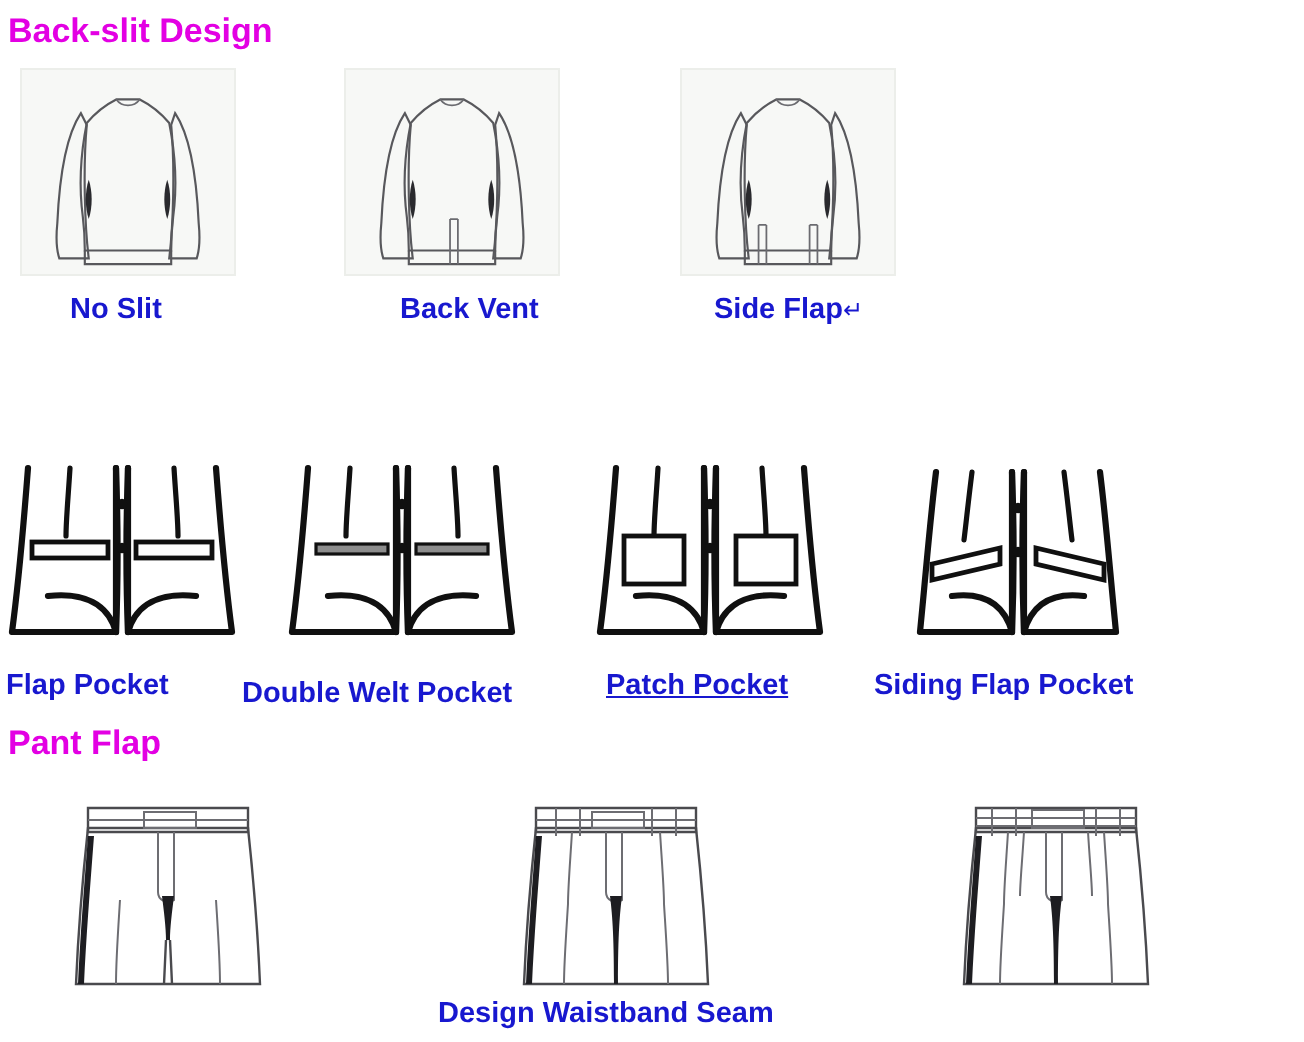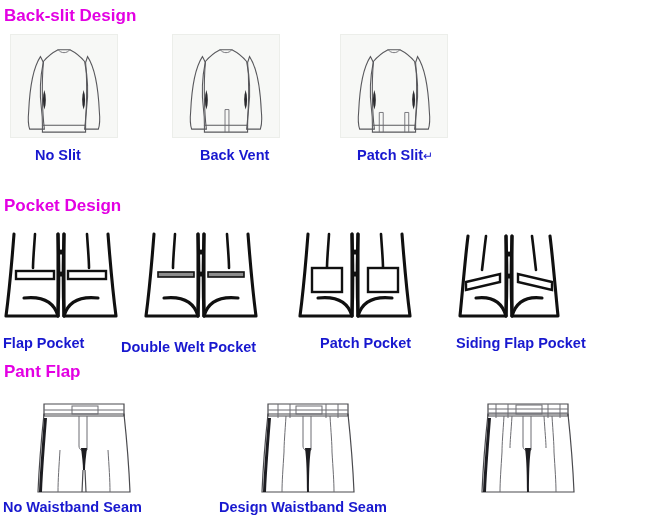--- a/index.html
+++ b/index.html
@@ -129,24 +129,23 @@
       <path class="ln-thin2" d="M48 15 C51 19 57 19 60 15"></path>
       <path class="ln-thin" d="M32 92 L32 99 L76 99 L76 92"></path>
       <path class="fl-dark" d="M34 56 C36 62 36 70 34 76 C32 70 32 62 34 56 Z"></path>
       <path class="fl-dark" d="M74 56 C76 62 76 70 74 76 C72 70 72 62 74 56 Z"></path>
 
       <path class="ln-thin2" d="M39 79 L39 99 M43 79 L43 99 M39 79 L43 79"></path>
       <path class="ln-thin2" d="M65 79 L65 99 M69 79 L69 99 M65 79 L69 79"></path>
     </svg>
   </div>
   <div class="caption" style="left:357px; top:146px;">
-    <span>Patch Slit</span><span class="pilcrow">↵</span>
-  </div>
-
-  <div class="section-heading" style="top:196px;">Pocket Design</div>
+    <span>Side Flap</span><span class="pilcrow">↵</span>
+  </div>
+
 
   <div class="fig" style="left:2px; top:226px; width:118px; height:104px;">
     <svg viewBox="0 0 118 104" preserveAspectRatio="none">
 
       <path class="ln-bold" d="M12 8 C10 34 8 60 4 90 L56 90 C57 66 57 36 56 8"></path>
       <path class="ln-bold" d="M56 90 C52 76 40 70 22 72"></path>
 
       <path class="ln-bold2" d="M33 8 C32 24 31 34 31 42"></path>
 
       <path class="ln-bold" d="M106 8 C108 34 110 60 114 90 L62 90 C61 66 61 36 62 8"></path>
@@ -198,42 +197,42 @@
       <path class="ln-bold2" d="M85 8 C86 24 87 34 87 42"></path>
       <path class="ln-bold" d="M56 8 L56 90"></path>
       <path class="ln-bold" d="M62 8 L62 90"></path>
       <circle class="dot" cx="59" cy="26" r="2.6"></circle>
       <circle class="dot" cx="59" cy="48" r="2.6"></circle>
 
       <rect class="fl-white" x="16" y="42" width="30" height="24" stroke="#101010" stroke-width="2.4"></rect>
       <rect class="fl-white" x="72" y="42" width="30" height="24" stroke="#101010" stroke-width="2.4"></rect>
     </svg>
   </div>
-  <div class="caption" style="left:320px; top:334px;">
+  <div class="caption" style="left:303px; top:334px;text-decoration:underline;">
     <span>Patch Pocket</span>
   </div>
 
   <div class="fig" style="left:450px; top:226px; width:118px; height:104px;">
     <svg viewBox="0 0 118 104" preserveAspectRatio="none">
       <path class="ln-bold" d="M18 10 C15 34 13 60 10 90 L56 90 C57 66 57 36 56 10"></path>
       <path class="ln-bold" d="M56 90 C52 76 42 70 26 72"></path>
       <path class="ln-bold2" d="M36 10 C34 26 33 36 32 44"></path>
       <path class="ln-bold" d="M100 10 C103 34 105 60 108 90 L62 90 C61 66 61 36 62 10"></path>
       <path class="ln-bold" d="M62 90 C66 76 76 70 92 72"></path>
       <path class="ln-bold2" d="M82 10 C84 26 85 36 86 44"></path>
       <path class="ln-bold" d="M56 10 L56 90"></path>
       <path class="ln-bold" d="M62 10 L62 90"></path>
       <circle class="dot" cx="59" cy="28" r="2.6"></circle>
       <circle class="dot" cx="59" cy="50" r="2.6"></circle>
 
       <path class="fl-white" stroke="#101010" stroke-width="2.4" d="M16 56 L50 48 L50 56 L16 64 Z"></path>
       <path class="fl-white" stroke="#101010" stroke-width="2.4" d="M102 56 L68 48 L68 56 L102 64 Z"></path>
     </svg>
   </div>
-  <div class="caption" style="left:437px; top:334px;margin-left:19px;">
+  <div class="caption" style="left:437px; top:334px;">
     <span>Siding Flap Pocket</span>
   </div>
 
   <div class="section-heading" style="top:362px;">Pant Flap</div>
 
   <div class="fig" style="left:32px; top:392px; width:104px; height:104px;">
     <svg viewBox="0 0 104 104" preserveAspectRatio="none">
 
       <path class="pant-ln" d="M12 22 C9 50 7 76 6 100 L98 100 C97 76 95 50 92 22 Z"></path>
 
@@ -245,23 +244,20 @@
       <path class="pant-ln-s" d="M47 24 L47 54 C47 58 51 60 55 58 L55 24"></path>
 
       <path class="pant-ln-s" d="M28 58 C27 74 26 88 26 100"></path>
       <path class="pant-ln-s" d="M76 58 C77 74 78 88 78 100"></path>
 
       <path class="pant-dark" d="M49 56 C50 64 51 72 51 78 L53 78 C53 72 54 64 55 56 Z"></path>
       <path class="pant-ln" d="M51 78 L50 100 M53 78 L54 100"></path>
 
       <path class="pant-dark" d="M12 26 C10 52 8 78 7 100 L10 100 C11 78 13 52 15 26 Z"></path>
     </svg>
-  </div>
-  <div class="caption" style="left:3px; top:498px;">
-    <span>No Waistband Seam</span>
   </div>
 
   <div class="fig" style="left:256px; top:392px; width:104px; height:104px;">
     <svg viewBox="0 0 104 104" preserveAspectRatio="none">
       <path class="pant-ln" d="M12 22 C9 50 7 76 6 100 L98 100 C97 76 95 50 92 22 Z"></path>
       <path class="pant-ln" d="M12 12 L92 12 L92 24 L12 24 Z"></path>
       <path class="pant-ln-s" d="M12 18 L92 18"></path>
       <rect class="pant-ln-s" x="40" y="14" width="26" height="8" fill="none"></rect>
 
       <path class="pant-ln-s" d="M22 12 L22 26 M34 12 L34 26 M70 12 L70 26 M82 12 L82 26"></path>

